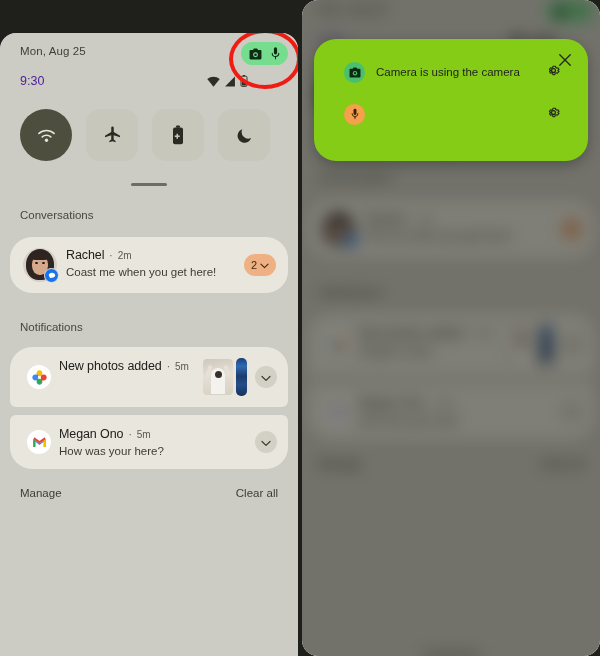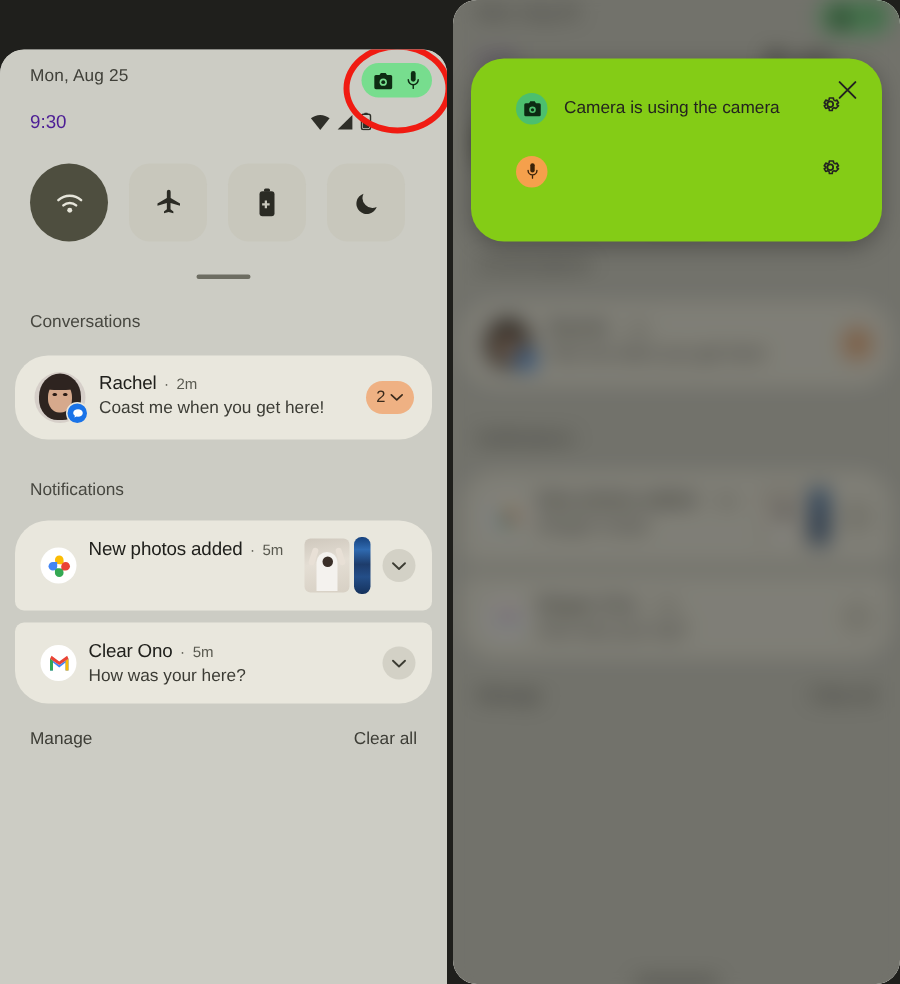--- a/index.html
+++ b/index.html
@@ -430,21 +430,21 @@
         <div class="app-icon">
           <svg width="15" height="12" viewBox="0 0 20 16">
             <path d="M1.8 14.6V4.2l8.2 5.6 8.2-5.6v10.4h-2.6V7.6L10 12.1 4.4 7.6v7Z" fill="#4285f4"></path>
             <path d="M1.8 14.6V4.2L4.4 6v8.6Z" fill="#34a853"></path>
             <path d="M15.6 14.6V6l2.6-1.8v10.4Z" fill="#fbbc04"></path>
             <path d="M1.8 4.2 10 9.8l8.2-5.6-1.2-2.6L10 6.6 3.2 1.6Z" fill="#ea4335"></path>
           </svg>
         </div>
         <div class="notif-text with-appicon">
           <div class="notif-title-line">
-            <span class="notif-title">Clear Ono</span>
+            <span class="notif-title">Megan Ono</span>
             <span class="notif-dot">·</span>
             <span class="notif-time">5m</span>
           </div>
           <div class="notif-body">How was your here?</div>
         </div>
         <div class="expand-btn">
           <span>
             <svg width="10" height="7" viewBox="0 0 12 8">
                 <path d="M1.2 1.6 6 6.2l4.8-4.6" fill="none" stroke="#3c3c33" stroke-width="1.5" stroke-linecap="round" stroke-linejoin="round"></path>
               </svg>

